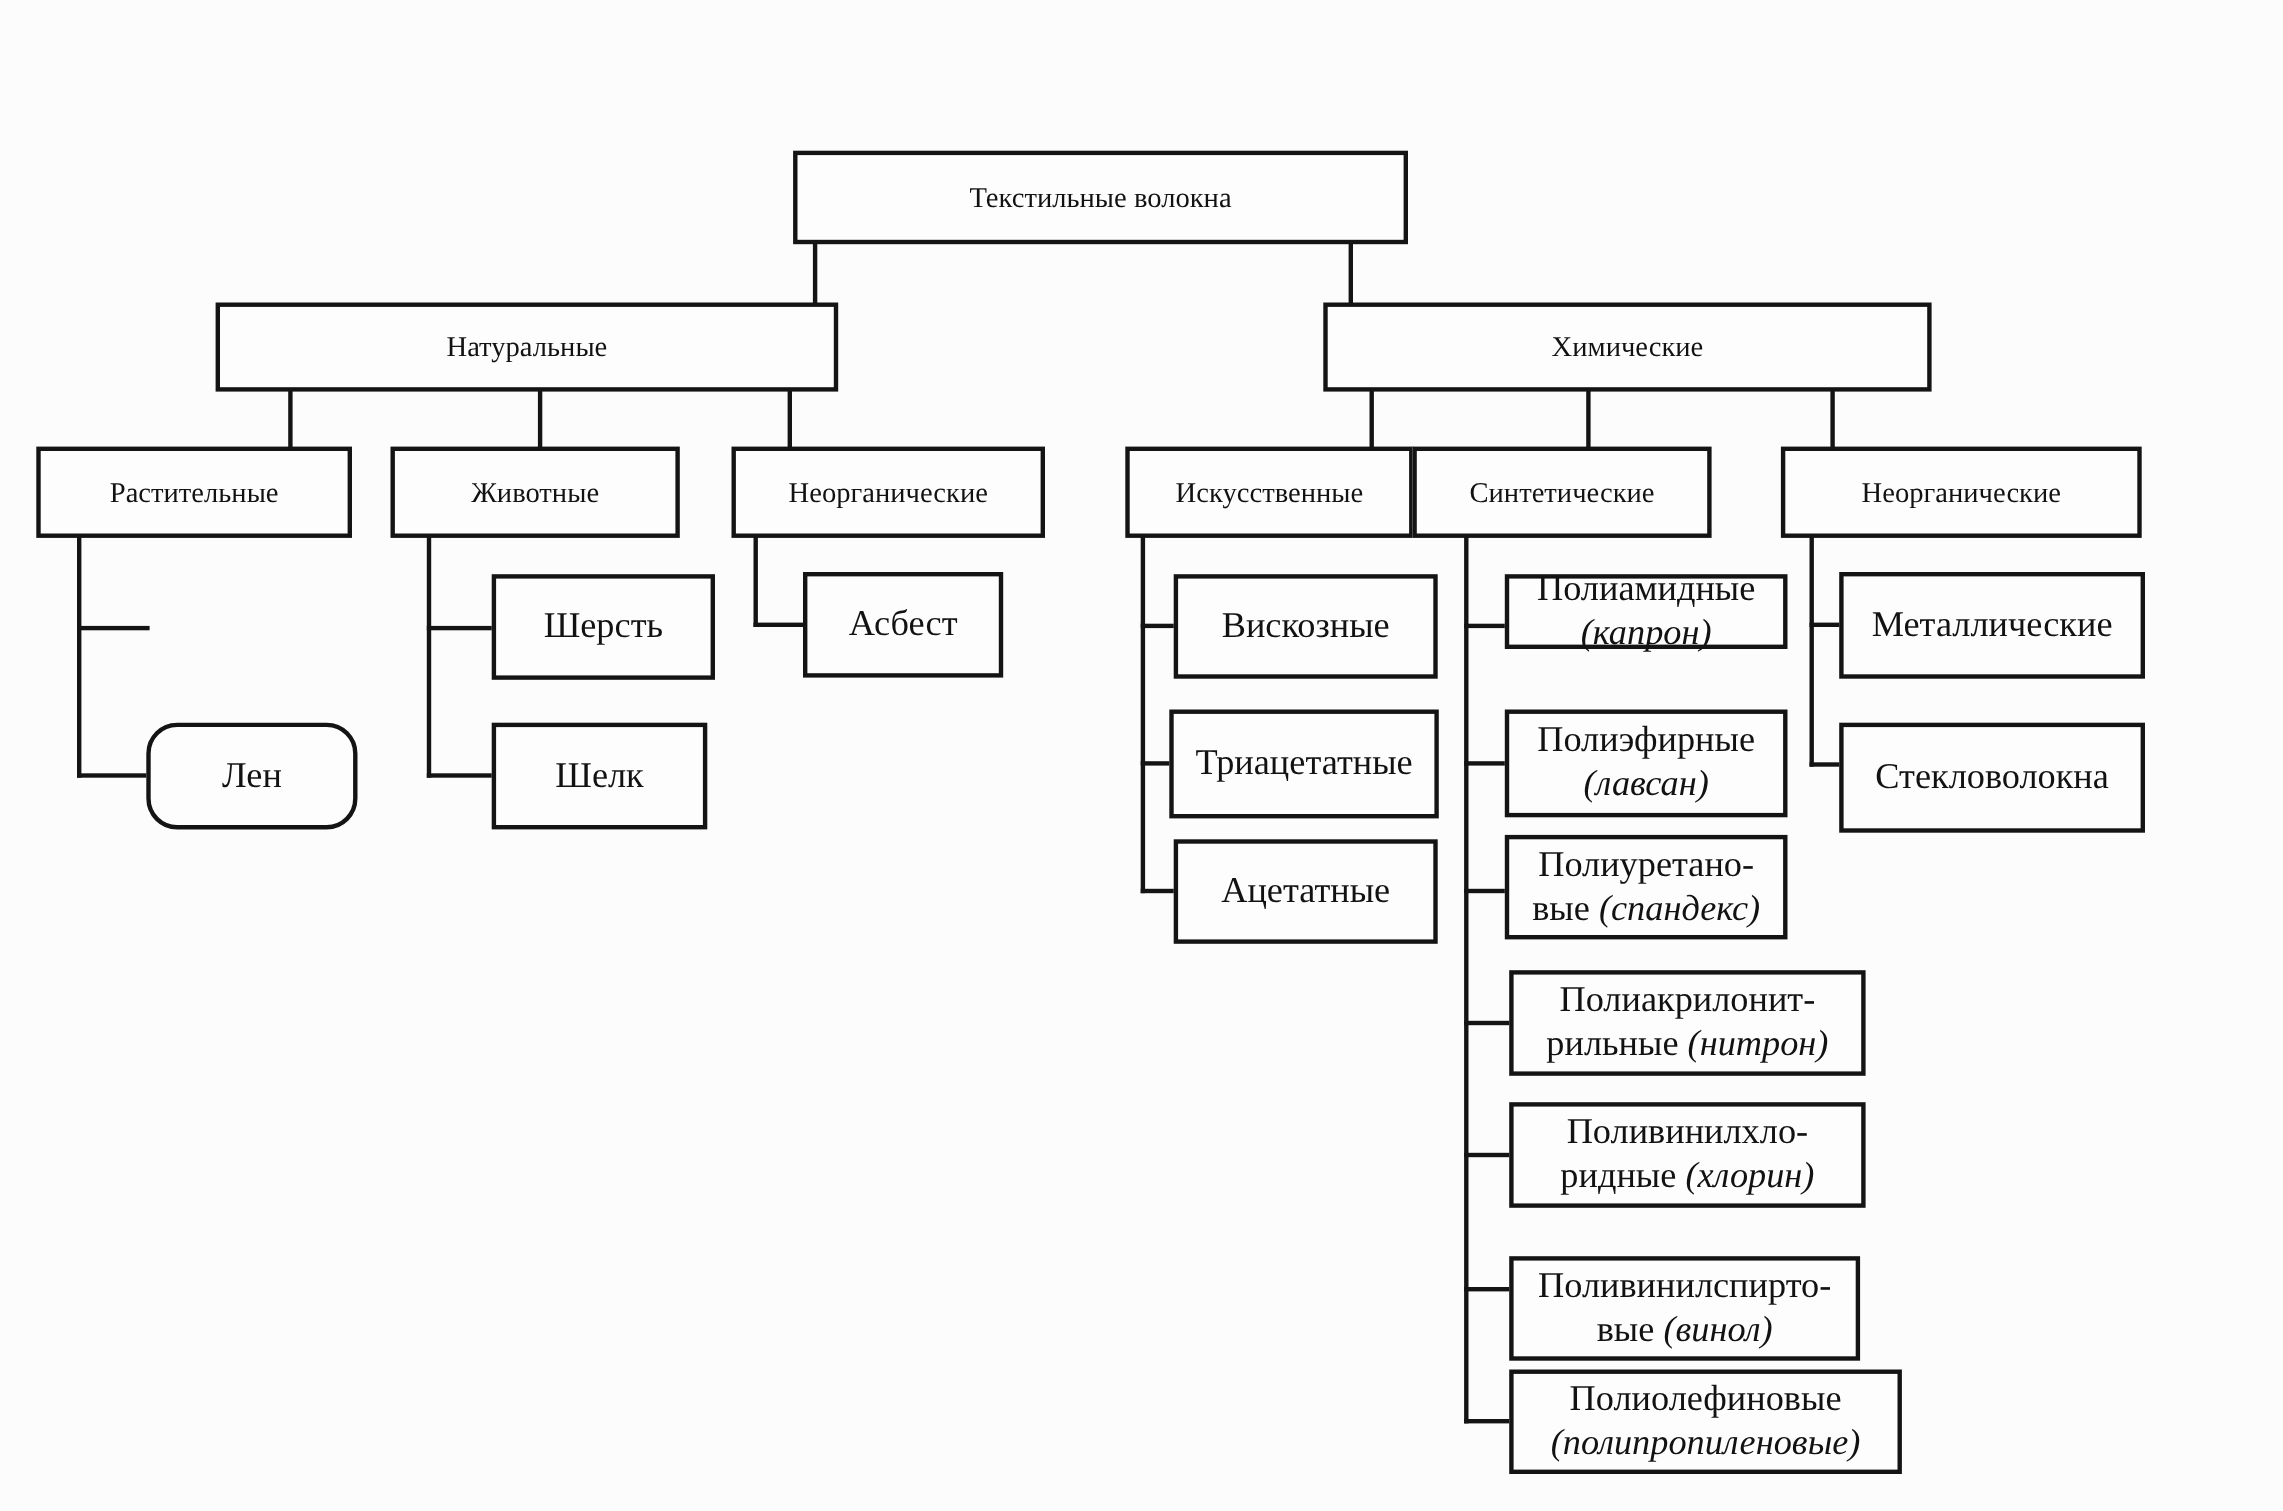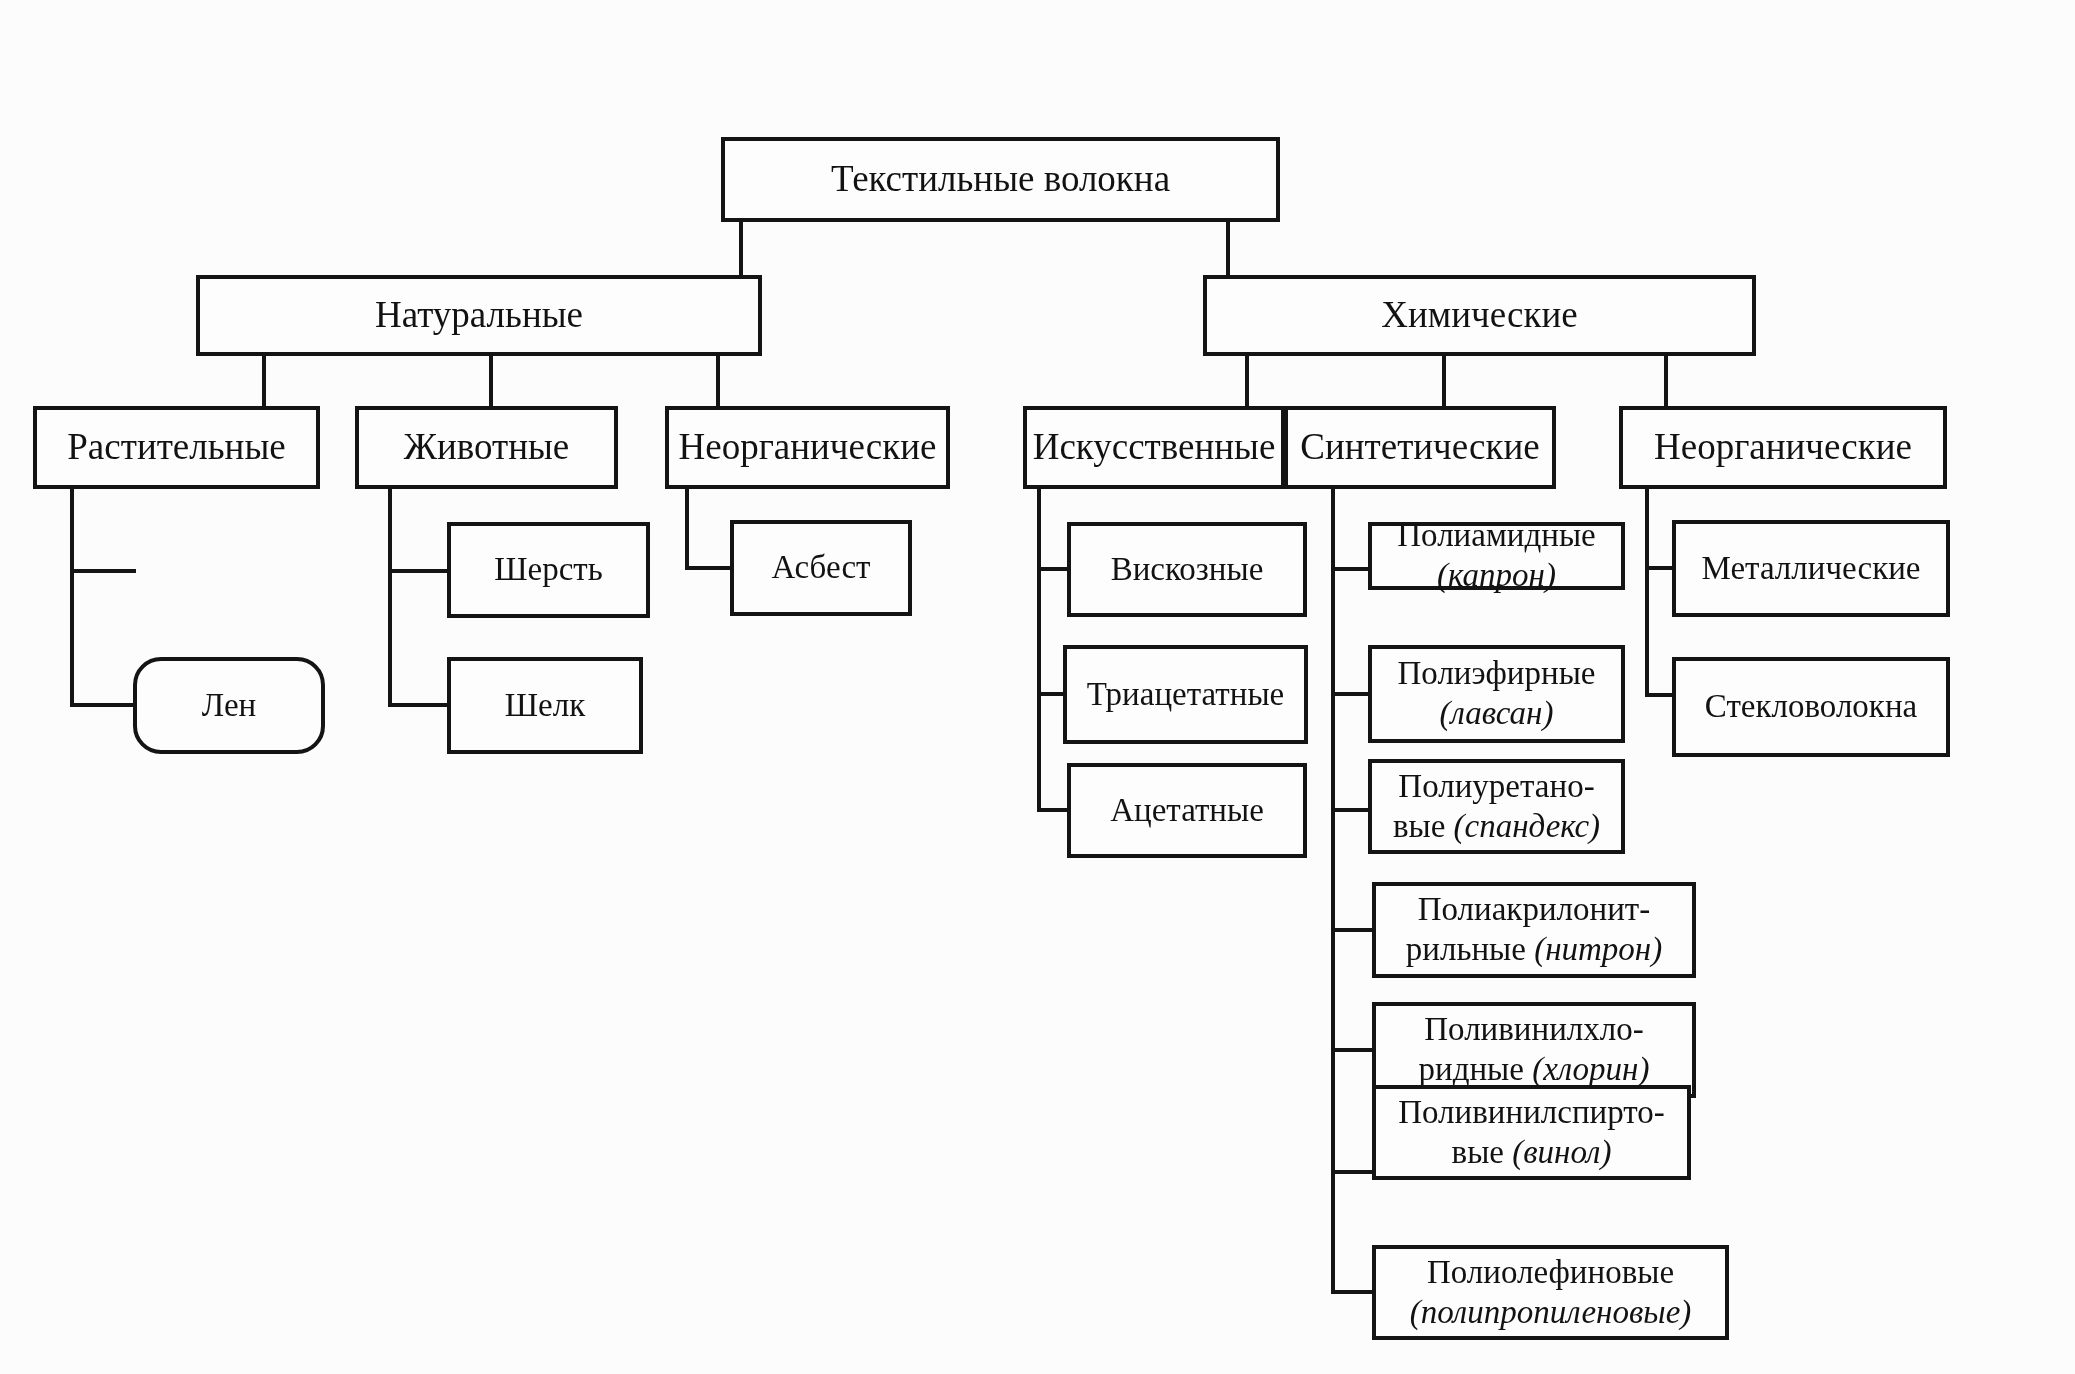--- a/index.html
+++ b/index.html
@@ -20,21 +20,21 @@
     border:4px solid #141414;
     background:#fdfdfd;
     display:flex;
     align-items:center;
     justify-content:center;
     text-align:center;
     font-size:33px;
     line-height:1.2;
     padding:2px 6px;
   }
-  .node.lvl-top{font-size:37px;}
+  .node.lvl-top{font-size:26px;}
   .vline,.hline{
     position:absolute;
     background:#141414;
   }
 </style>
 </head>
 <body>
 
 <div id="canvas">
 
@@ -69,21 +69,21 @@
     </div>
   <div class="node" style="left:1368px;top:759px;width:257px;height:95px;">
       <div><span>Полиуретано-</span><br><span>вые </span><span style="font-style: italic;">(спандекс)</span></div>
     </div>
   <div class="node" style="left:1372px;top:882px;width:324px;height:96px;">
       <div><span>Полиакрилонит-</span><br><span>рильные </span><span style="font-style: italic;">(нитрон)</span></div>
     </div>
   <div class="node" style="left:1372px;top:1002px;width:324px;height:96px;">
       <div><span>Поливинилхло-</span><br><span>ридные </span><span style="font-style: italic;">(хлорин)</span></div>
     </div>
-  <div class="node" style="left:1372px;top:1085px;width:319px;height:95px;">
+  <div class="node" style="left:1372px;top:1142px;width:319px;height:95px;">
       <div><span>Поливинилспирто-</span><br><span>вые </span><span style="font-style: italic;">(винол)</span></div>
     </div>
   <div class="node" style="left:1372px;top:1245px;width:357px;height:95px;">
       <div><span>Полиолефиновые</span><br><span style="font-style: italic;">(полипропиленовые)</span></div>
     </div>
 
   <div class="node" style="left:1672px;top:520px;width:278px;height:97px;">Металлические</div>
   <div class="node" style="left:1672px;top:645px;width:278px;height:100px;margin-top:12px;">Стекловолокна</div>
 
   <div class="vline" style="left:739px;top:221px;width:4px;height:55px;"></div>

